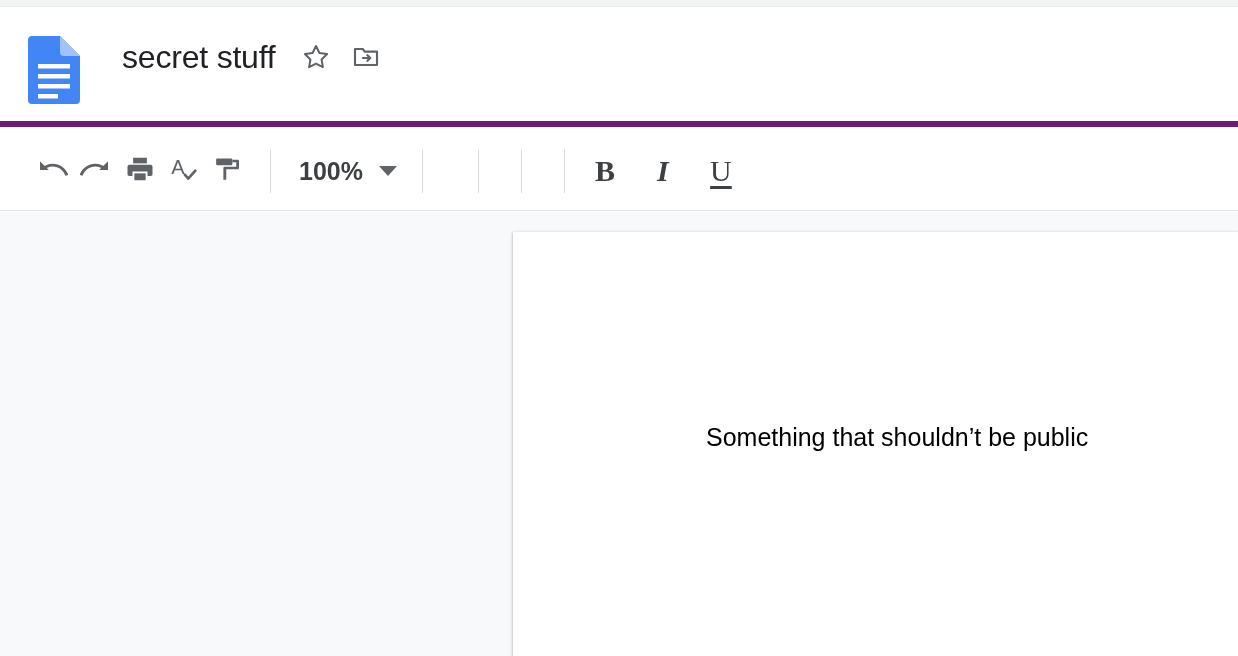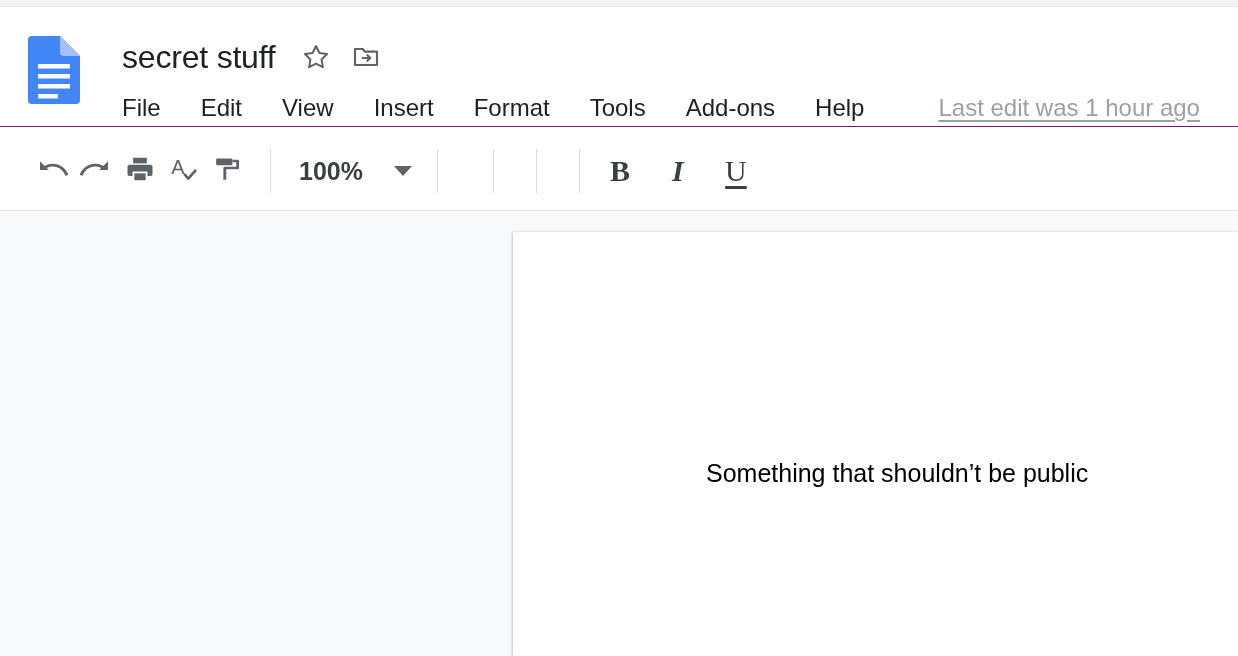--- a/index.html
+++ b/index.html
@@ -31,21 +31,21 @@
     border-bottom: 1px solid #e8eaed;
   }
 
   
   .header {
     position: absolute;
     left: 0; top: 8px;
     width: 1238px;
     height: 119px;
     background: #ffffff;
-    border-bottom: 1px solid #701a75;
+    border-bottom: 6px solid #701a75;
   }
 
   .docs-icon {
     position: absolute;
     left: 28px;
     top: 28px;
     width: 52px;
     height: 68px;
   }
 
@@ -135,21 +135,20 @@
     background: #d9dce0;
     flex: 0 0 auto;
   }
 
   .tb-dropdown {
     height: 44px;
     display: flex;
     align-items: center;
     cursor: pointer;
     flex: 0 0 auto;
-    gap: 15px;
   }
 
   .tb-dd-label {
     font-size: 25px;
     color: #3c4043;
     font-weight: bold;
     white-space: nowrap;
     line-height: 30px;
   }
 
@@ -198,21 +197,20 @@
     height: 424px;
     background: #ffffff;
     box-shadow: 0 1px 3px 1px rgba(60,64,67,0.15), 0 1px 2px 0 rgba(60,64,67,0.3);
   }
 
   .doc-body {
     position: absolute;
     left: 193px;
     top: 190px;
     width: 500px;
-    margin-top: 36px;
   }
 
   .doc-paragraph {
     font-size: 25px;
     color: #000000;
     line-height: 30px;
     white-space: nowrap;
   }
 </style>
 </head>
@@ -245,31 +243,20 @@
       </span>
 
       <span class="title-icon folder">
         <svg width="30" height="30" viewBox="0 0 24 24">
           <path d="M3.2 5.6h6.2l1.6 2.1h9.8v10.7H3.2z" fill="none" stroke="#5f6368" stroke-width="1.7" stroke-linejoin="round"></path>
           <path d="M9.5 12.8h5.6M13.1 10.6l2.4 2.2-2.4 2.2" fill="none" stroke="#5f6368" stroke-width="1.7" stroke-linecap="round" stroke-linejoin="round"></path>
         </svg>
       </span>
     </div>
 
-    <div class="menubar">
-      <span class="menu-item">File</span>
-      <span class="menu-item">Edit</span>
-      <span class="menu-item">View</span>
-      <span class="menu-item">Insert</span>
-      <span class="menu-item">Format</span>
-      <span class="menu-item">Tools</span>
-      <span class="menu-item">Add-ons</span>
-      <span class="menu-item">Help</span>
-      <span class="last-edit">Last edit was 1 hour ago</span>
-    </div>
   </div>
 
   <div class="toolbar">
 
     <div style="width:30px;flex:0 0 auto"></div>
 
     <div class="tb-btn">
       <span>
         <svg width="32" height="32" viewBox="0 0 24 24">
           <path d="M12.5 8c-3.2 0-6.1 1.2-8.3 3.2l1.6 1.6c1.8-1.6 4.1-2.6 6.7-2.6 4.4 0 8.2 2.9 9.5 6.9l2.2-.7C22.6 11.5 18 8 12.5 8z" fill="#5f6368"></path>

